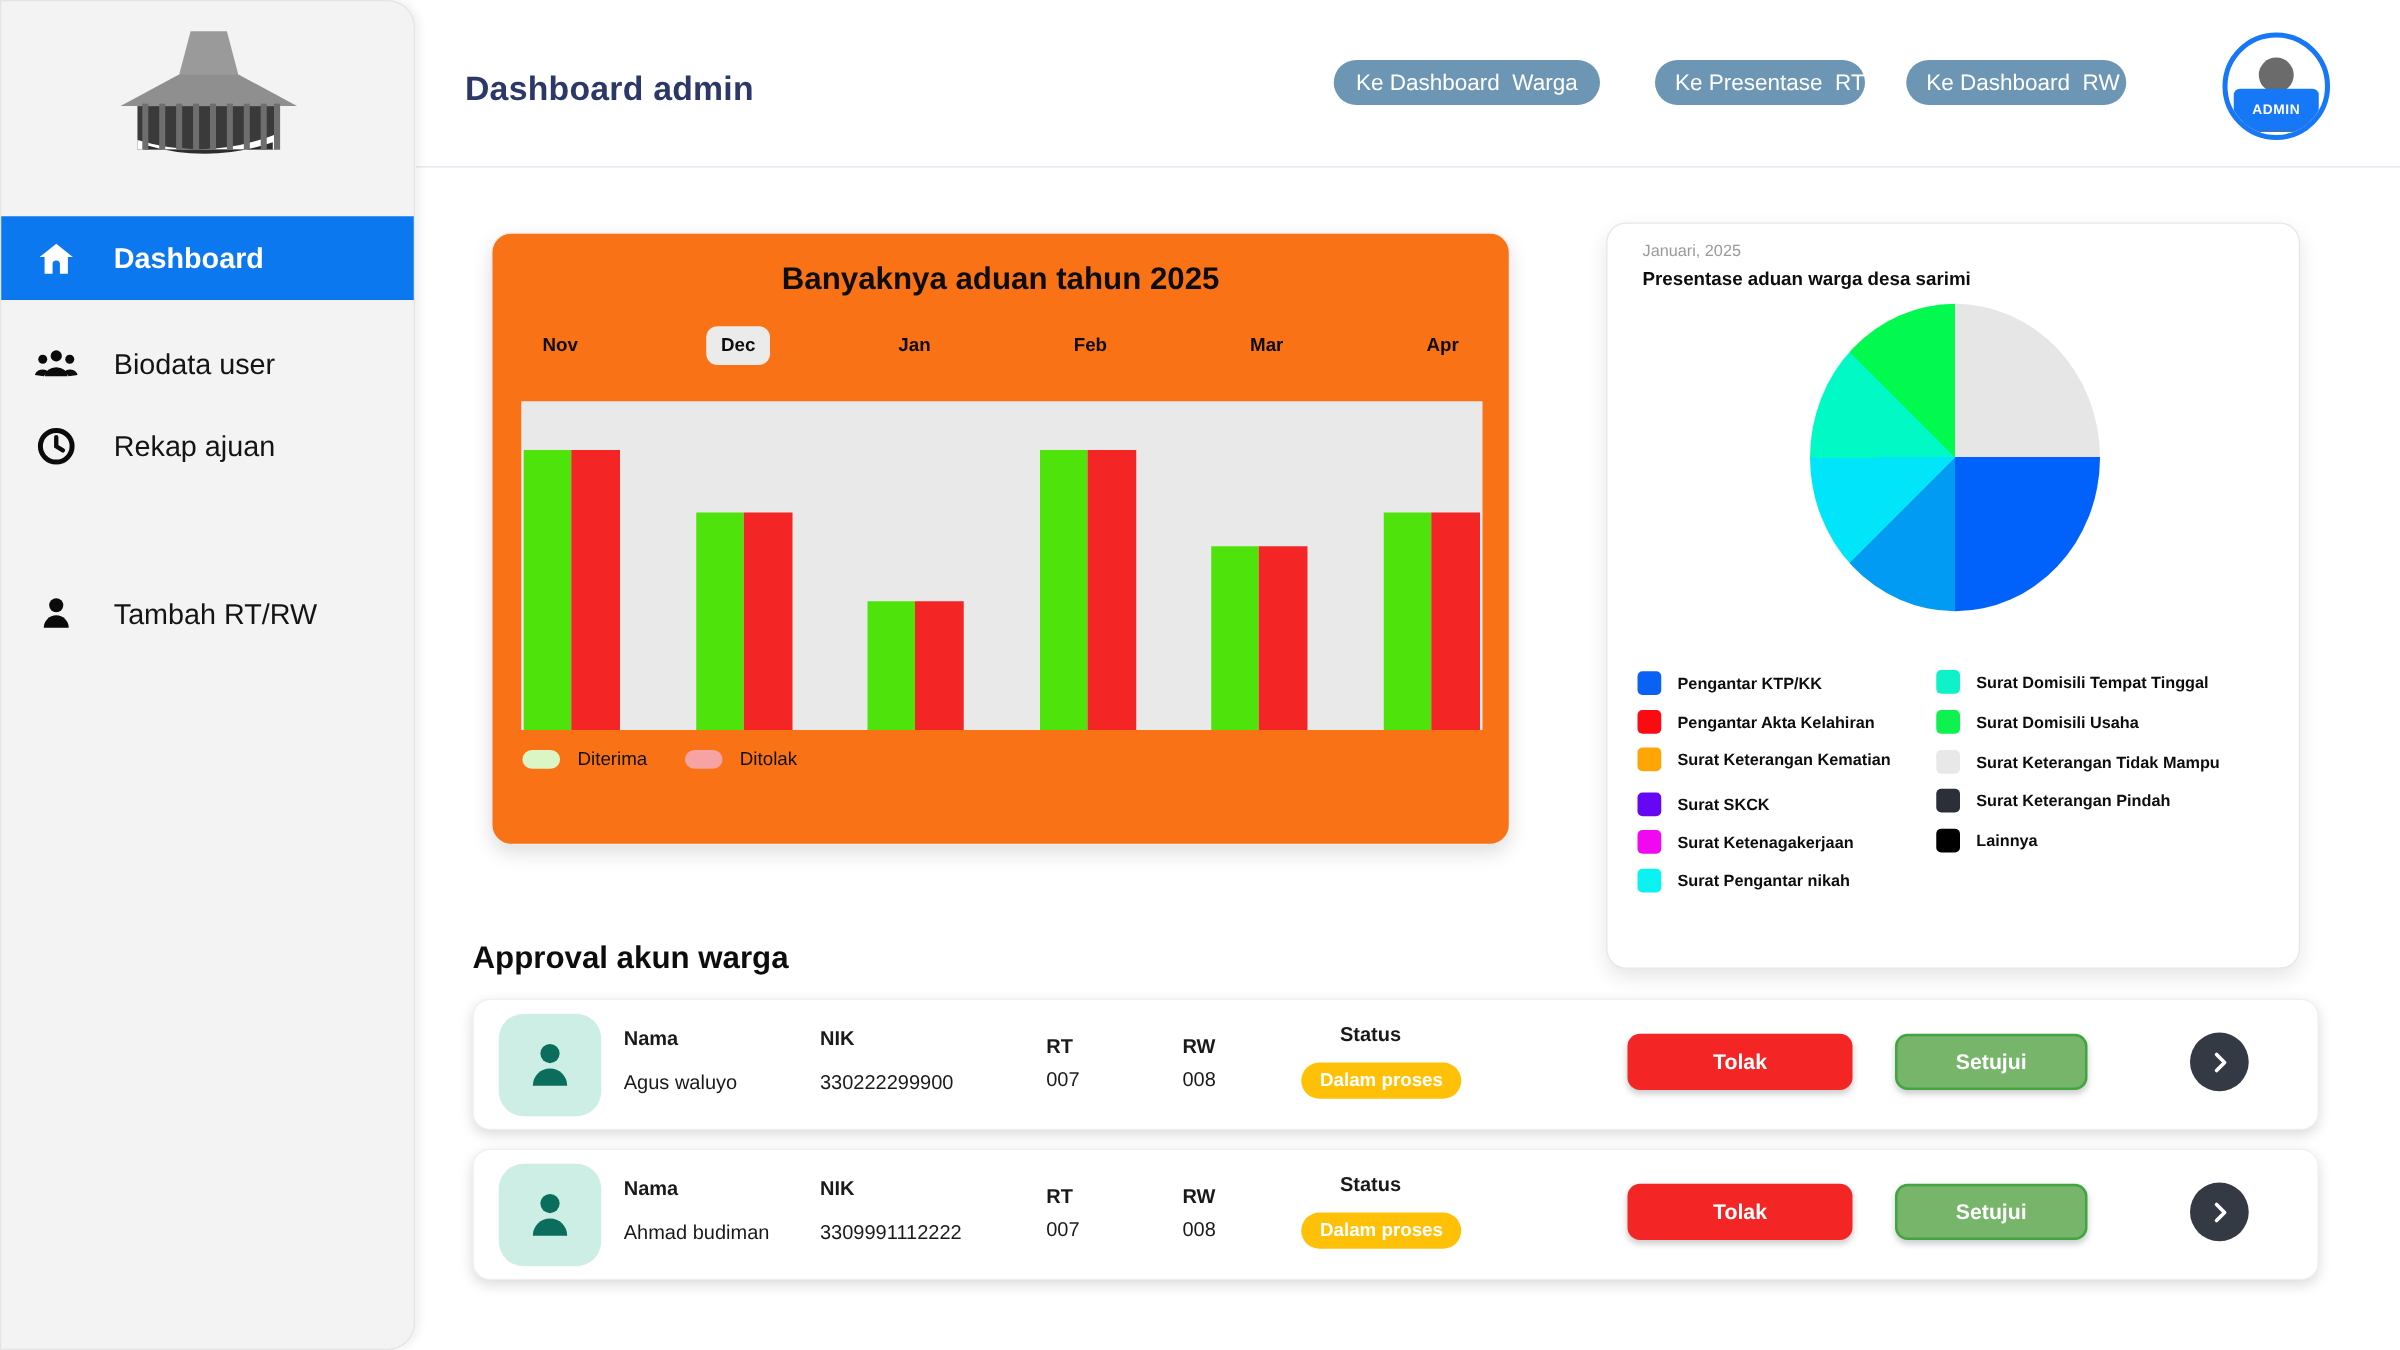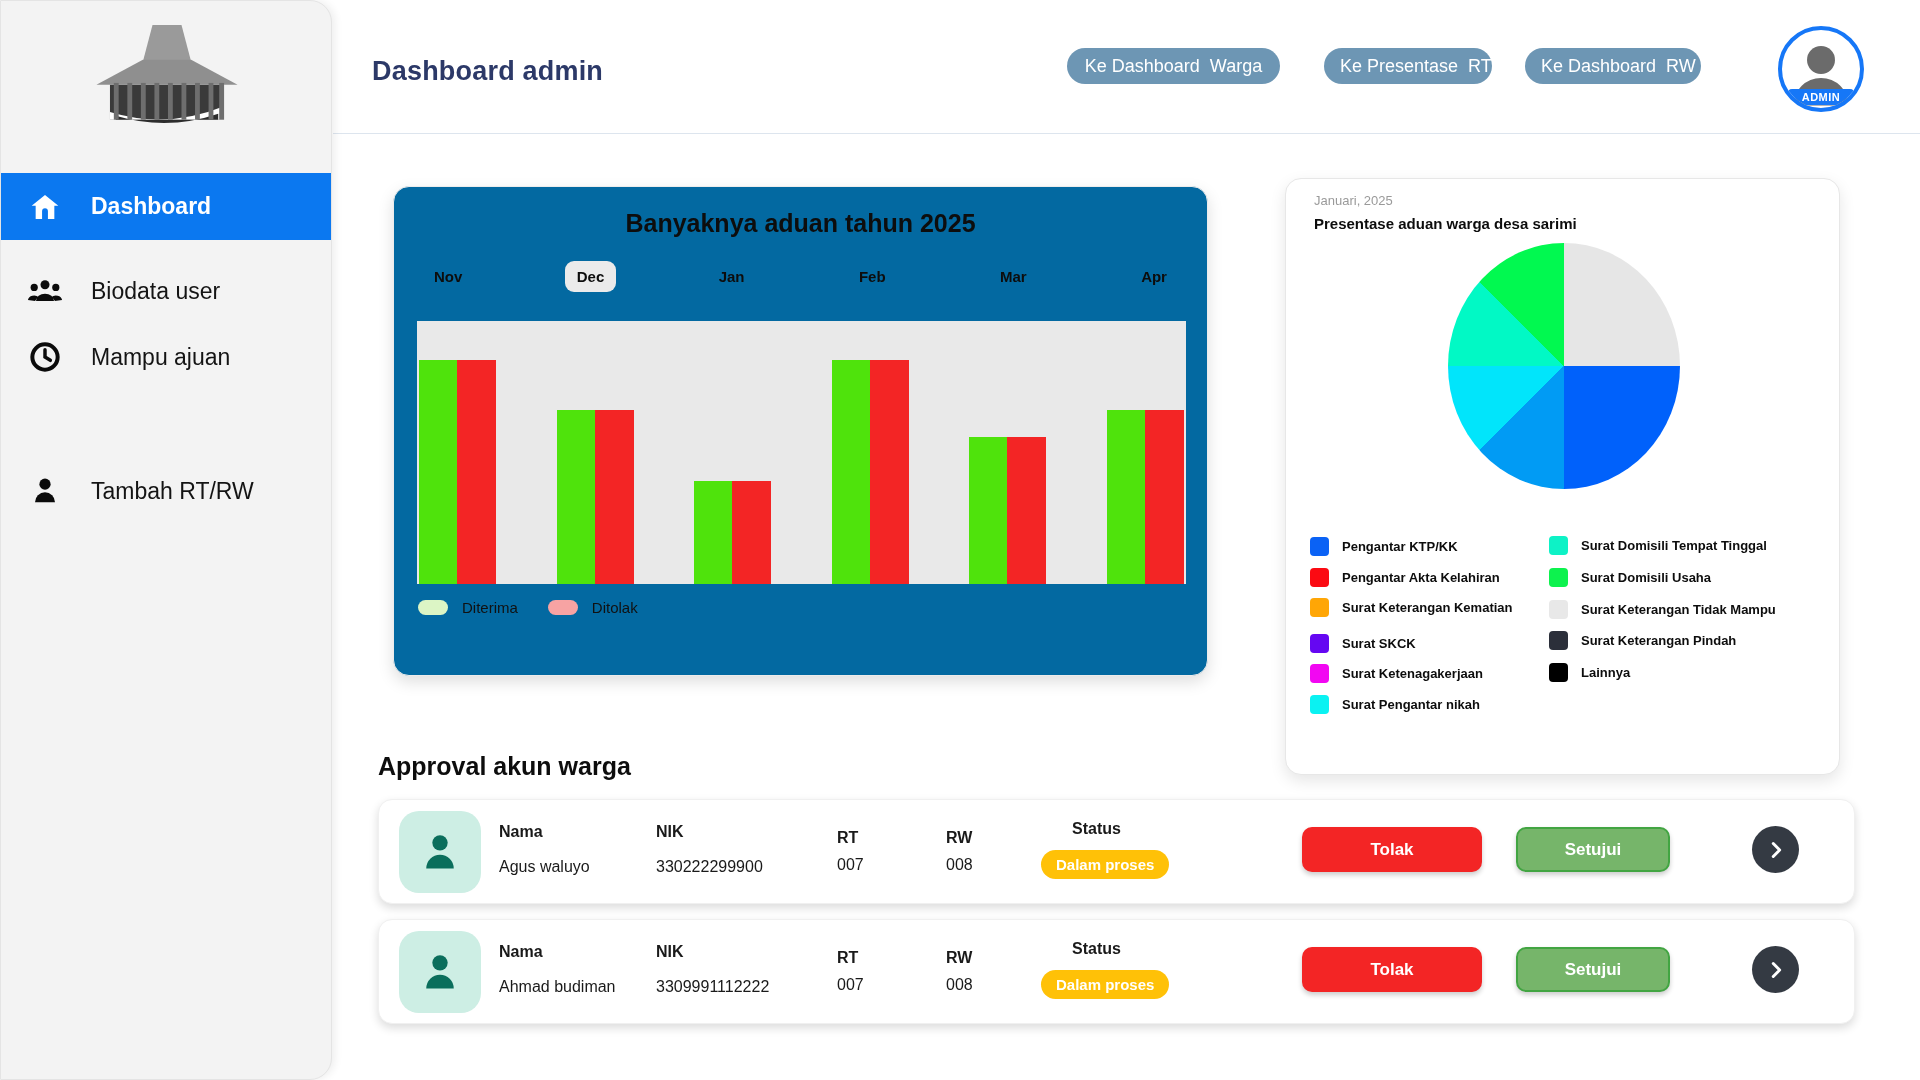--- a/index.html
+++ b/index.html
@@ -41,29 +41,29 @@
   }
   .nav-btn.warga { left:1067px; width:213px; }
   .nav-btn.rt    { left:1324px; width:168px; }
   .nav-btn.rw    { left:1525px; width:176px; }
   .avatar {
     position:absolute; left:1778px; top:26px; width:86px; height:86px;
     border-radius:50%; background:#ffffff; border:4px solid #1677f7;
     overflow:hidden; cursor:pointer;
   }
   .avatar .band {
-    position:absolute; left:6%; right:6%; bottom:3px; height:16px;
+    position:absolute; left:6%; right:6%; bottom:3px; height:34px;
     background:#1677f7; border-radius:5px;
     display:flex; align-items:center; justify-content:center;
     color:#fff; font-size:11px; font-weight:700; letter-spacing:.5px;
   }
   
   .bar-card {
     position:absolute; left:393px; top:186px; width:815px; height:490px;
-    background:#0369a1; border-radius:16px; border:1px solid #ececec;
+    background:#f97316; border-radius:16px; border:1px solid #ececec;
     box-shadow:0 6px 16px rgba(0,0,0,.13);
   }
   .bar-card .bc-title { position:absolute; top:22px; width:100%; text-align:center; font-size:25px; font-weight:700; color:#0d0d0d; }
   .months { position:absolute; left:0; top:74px; width:100%; padding:0 28px; display:flex; justify-content:space-between; }
   .month { font-size:15px; font-weight:700; color:#0d0d0d; padding:7px 12px; border-radius:9px; cursor:pointer; }
   .month.selected { background:#ebebeb; }
   .plot {
     position:absolute; left:23px; top:134px; width:769px; height:263px;
     background:#e9e9e9; display:flex; justify-content:space-between;
     align-items:flex-end; padding:0 2px;
@@ -174,21 +174,21 @@
     <span class="mi-label">Biodata user</span>
   </div>
 
   <div class="menu-item" style="top:330px;">
     <span class="mi-icon">
       <svg viewBox="0 0 24 24" width="32" height="32">
           <circle cx="12" cy="12" r="9.5" fill="none" stroke="#0b0b0b" stroke-width="3"></circle>
           <path d="M12 6.5 L12 12 L16 14.5" fill="none" stroke="#0b0b0b" stroke-width="2.6" stroke-linecap="round"></path>
         </svg>
     </span>
-    <span class="mi-label">Mampu ajuan</span>
+    <span class="mi-label">Rekap ajuan</span>
   </div>
 
 
   <div class="menu-item" style="top:464px;">
     <span class="mi-icon">
       <svg viewBox="0 0 24 24" width="30" height="30" fill="#0b0b0b">
           <circle cx="12" cy="6.5" r="4.5"></circle>
           <path d="M4 21 a8 8 0 0 1 16 0 z"></path>
         </svg>
     </span>

